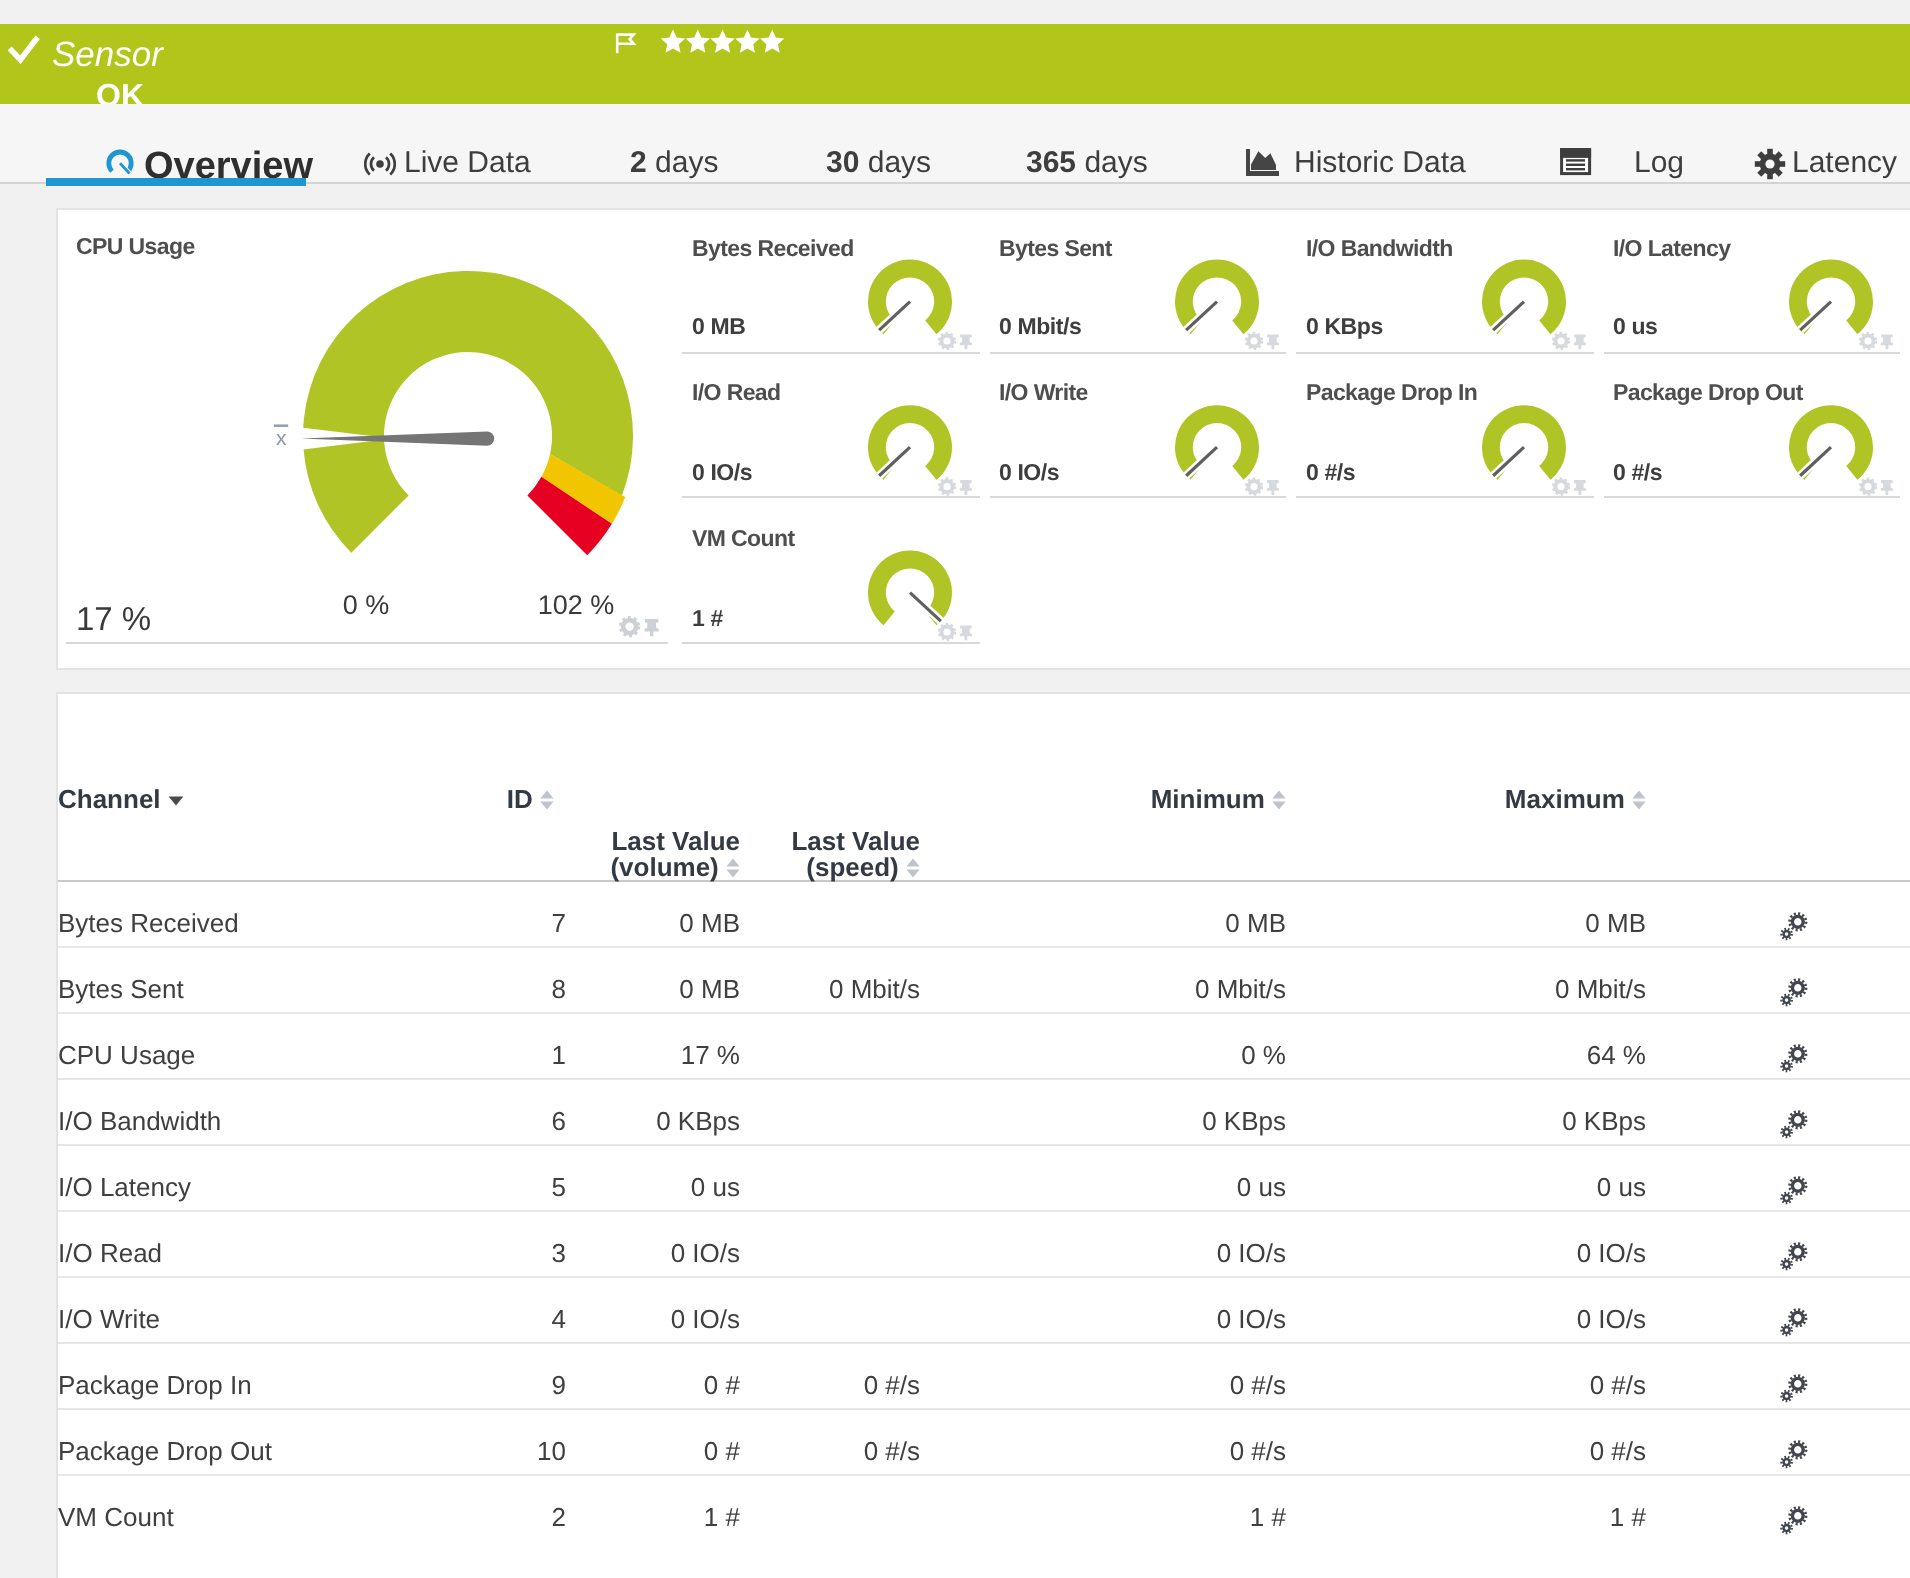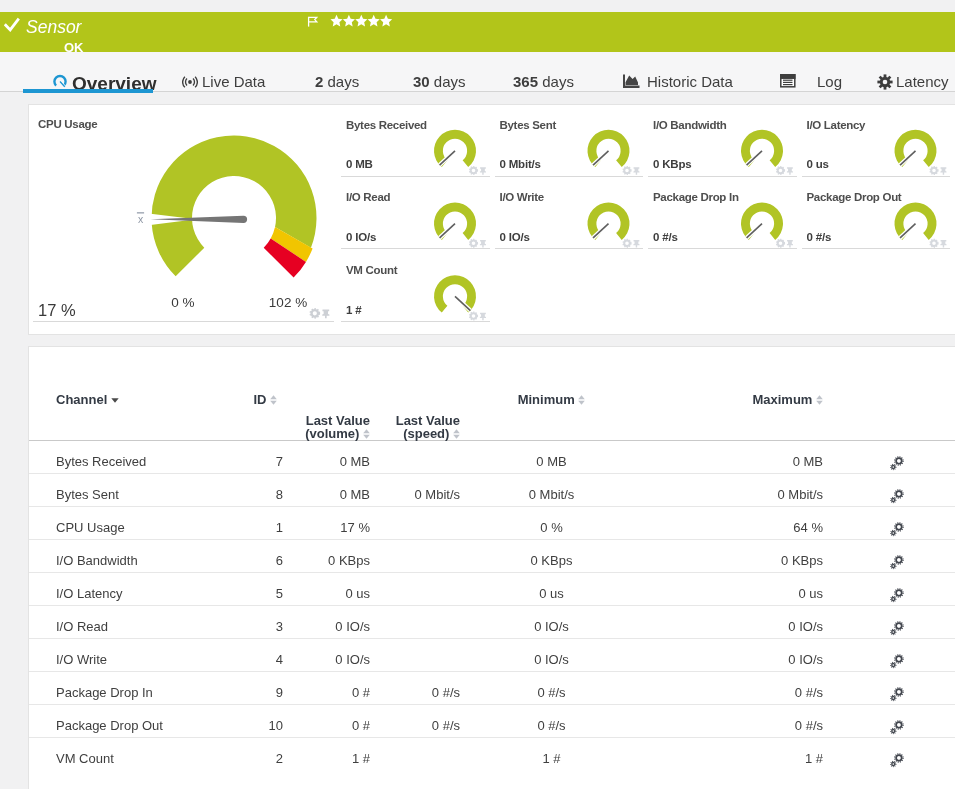--- a/index.html
+++ b/index.html
@@ -1,42 +1,42 @@
 <!DOCTYPE html>
 <html><head><meta charset="utf-8"><style>
 * { margin:0; padding:0; box-sizing:border-box; }
 html,body { width:955px; height:789px; overflow:hidden; background:#f1f1f2;
   font-family:"Liberation Sans", sans-serif; position:relative; }
 #topbar { position:absolute; left:0; top:0; width:955px; height:64px; background:#b2c51a;margin-top:12px; }
 #topbar .sensor { position:absolute; left:26px; top:5px; font-size:17.5px; font-style:italic; color:#fff; }
 #topbar .name { position:absolute; left:84px; top:4.5px; font-size:18.5px; font-weight:bold; color:#fff; letter-spacing:-0.4px; }
-#topbar .ok { position:absolute; left:64px; top:28px; font-size:13px; font-weight:bold; color:#fff; }
+#topbar .ok { position:absolute; left:48px; top:28px; font-size:16px; font-weight:bold; color:#fff; }
 #tabs { position:absolute; left:0; top:52px; width:955px; height:40px; background:#f6f6f7;
   border-bottom:1px solid #d4d4d4; }
 .tab { position:absolute; top:0; height:40px; font-size:15px; color:#3e3e3e; white-space:nowrap; }
 .tab svg { position:absolute; top:22px; left:0; }
 .tab .lbl { position:absolute; top:21px; }
 #underline { position:absolute; left:23px; top:37px; width:130px; height:4px; background:#1d96d2; }
 #panel1 { position:absolute; left:28px; top:104px; width:927px; height:231px; background:#fff;
   border:1px solid #e3e3e3; border-right:none; }
 #panel2 { position:absolute; left:28px; top:346px; width:927px; height:444px; background:#fff;
   border:1px solid #e3e3e3; border-right:none; border-bottom:none; }
 .gtitle { position:absolute; font-size:11.5px; font-weight:bold; color:#4e4e4e; letter-spacing:-0.3px; white-space:nowrap; }
 .gval { position:absolute; font-size:11.5px; font-weight:bold; color:#3e3e3e; letter-spacing:-0.2px; white-space:nowrap; }
 .gbig { position:absolute; font-size:16.5px; color:#3a3a3a; white-space:nowrap; }
 .glab { position:absolute; font-size:13.5px; color:#3a3a3a; white-space:nowrap; }
 #chantab { border-collapse:collapse; table-layout:fixed; width:927px; margin:0; }
 #chantab td, #chantab th { font-size:13px; color:#3f3f3f; vertical-align:middle; padding:0; }
 #chantab thead th { font-weight:bold; color:#333a44; vertical-align:top; padding-top:45px; height:77px; }
 #chantab tbody td { border-top:1px solid #e7e7e7; height:33px; vertical-align:top; padding-top:13px; box-sizing:border-box; }
-#chantab .c1 { width:196px; text-align:left; padding-left:27px; }
+#chantab .c1 { width:196px; text-align:left; }
 #chantab .c2 { width:58px; text-align:right; }
 #chantab .c3 { width:87px; text-align:right; }
 #chantab .c4 { width:90px; text-align:right; }
-#chantab .c5 { width:183px; text-align:center; }
+#chantab .c5 { width:183px; text-align:right; }
 #chantab .c6 { width:180px; text-align:right; }
 #chantab .c7 { text-align:left; padding-left:66px; }
 #chantab .c7 svg { vertical-align:middle; }
 #chantab thead th { border-bottom:1px solid #c9c9c9; }
 #chantab thead th.c2 { padding-right:6px; }
 .hdr2 { line-height:13px;margin-top:22px; }
 </style></head>
 <body>
 <div id="topbar">
   <svg width="17" height="15" viewBox="0 0 17 15" style="position:absolute;left:3.5px;top:5px">

